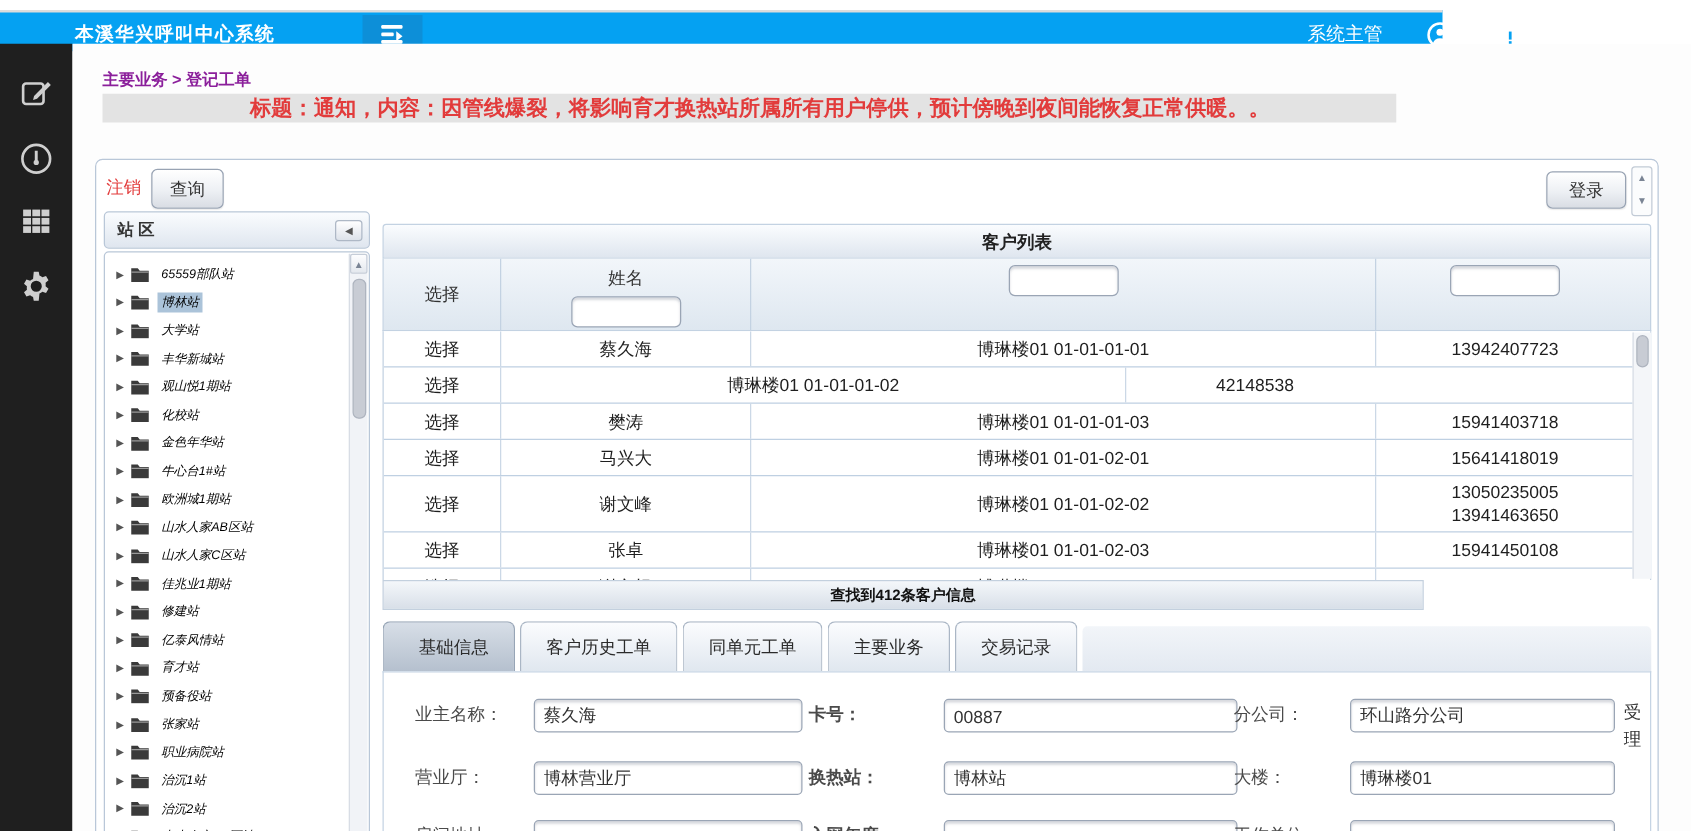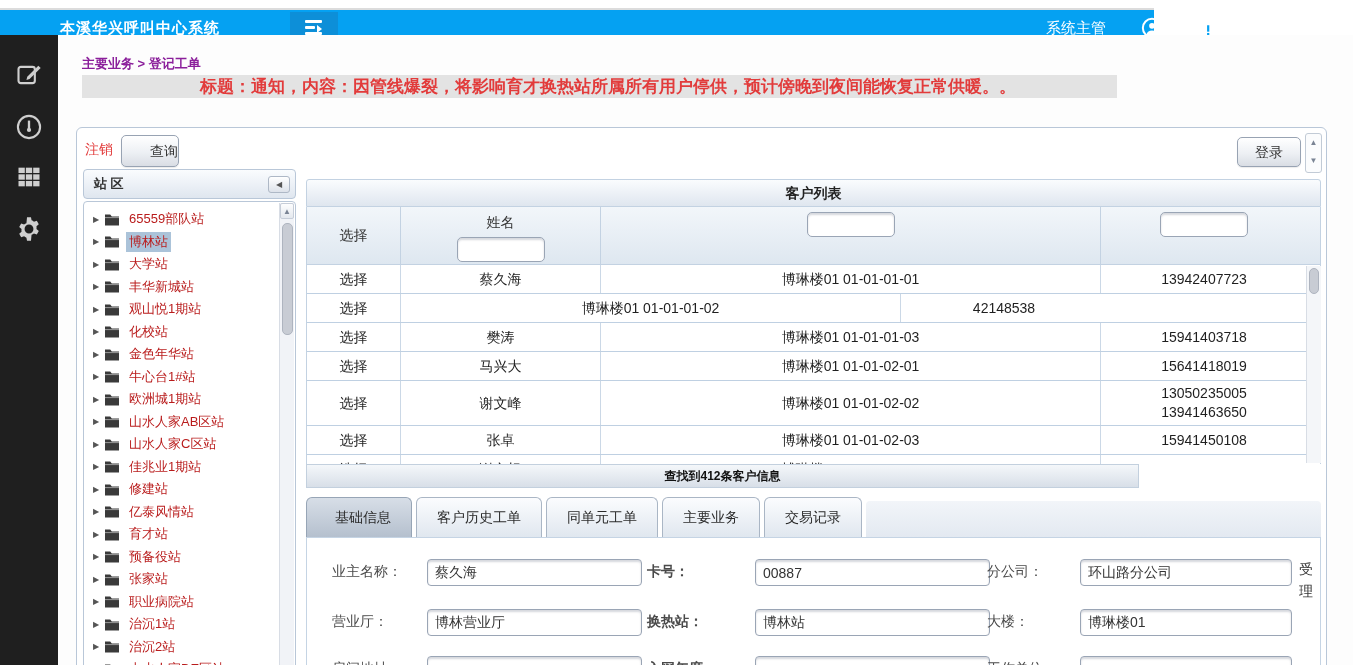--- a/index.html
+++ b/index.html
@@ -35,40 +35,40 @@
   .notice-text { margin-left:118px; font-size:17px; font-weight:bold; color:#E23B3B; white-space:nowrap; }
 
   .panel { left:18px; top:92px; width:1251px; height:560px; background:#fff;
            border:1px solid #B9C7D8; border-radius:6px; }
 
   
   .logout-link { left:8px; top:13px; font-size:14px; color:#E23B3B; cursor:pointer; }
   .btn { border:1px solid #98A3B3; border-radius:5px; color:#333; font-size:14px; text-align:center;
          background:linear-gradient(#FFFFFF,#EDF0F4 55%,#D9DDE4); cursor:pointer;
          box-shadow:0 1px 1px rgba(0,0,0,0.08); }
-  .query-btn { left:44px; top:7px; width:58px; height:32px; line-height:30px;text-align:right; }
+  .query-btn { left:44px; top:7px; width:58px; height:32px; line-height:30px; }
   .login-btn { left:1160px; top:9px; width:64px; height:30px; line-height:28px; }
   .mini-scroll { left:1228px; top:5px; width:17px; height:40px; background:#FBFCFD; border:1px solid #C2CBD6; border-radius:3px; }
   .mini-scroll .ar { display:block; width:100%; height:18px; line-height:18px; text-align:center; font-size:8px; color:#7A8494; cursor:pointer; }
 
   
   .station { left:6px; top:41px; width:213px; height:512px; }
   .station-hd { position:absolute; left:0; top:0; width:213px; height:30px;
                 background:linear-gradient(#FAFCFE,#DFE6EF); border:1px solid #B9C7D8; border-radius:4px;
                 line-height:28px; font-size:13px; font-weight:bold; color:#333; padding-left:10px; }
   .collapse-btn { position:absolute; right:5px; top:6px; width:22px; height:17px; text-align:center; line-height:16px;
                   font-size:8px; color:#555; background:linear-gradient(#FFFFFF,#DDE2EA); border:1px solid #AEB8C6;
                   border-radius:3px; cursor:pointer; }
   .station-bd { position:absolute; left:0; top:32px; width:213px; height:480px; background:#fff;
                 border:1px solid #B9C7D8; border-radius:4px; overflow:hidden; }
   .tree { position:absolute; left:0; top:6px; width:196px; }
   .titem { height:22.5px; display:flex; align-items:center; padding-left:9px; cursor:pointer; }
   .titem .exp { width:11px; font-size:8px; color:#555; }
   .titem .folder { width:16px; height:13px; margin-right:6px; }
-  .titem .tlabel { font-size:13px; color:#b91c1c; padding:1px 3px; white-space:nowrap; }
+  .titem .tlabel { font-size:10px; color:#000000; padding:1px 3px; white-space:nowrap;font-style:italic; }
   .titem.selected .tlabel { background:#ABC3D9; }
   .vscroll { position:absolute; right:1px; top:1px; width:15px; height:478px; background:#F1F3F7; border-left:1px solid #D8DDE5; }
   .vscroll .ar { display:block; height:16px; line-height:16px; text-align:center; font-size:8px; color:#7A8494; cursor:pointer;
                  background:linear-gradient(#FDFDFE,#E4E8EE); border:1px solid #C6CDD8; border-radius:2px; }
   .vscroll .thumb { position:absolute; left:2px; top:20px; width:11px; height:112px; background:#C8CCD4;
                     border:1px solid #AEB4BF; border-radius:5px; cursor:grab; }
 
   
   .cust { left:229px; top:51px; width:1015px; }
   .cust-title { position:absolute; left:0; top:0; width:1015px; height:28px;

